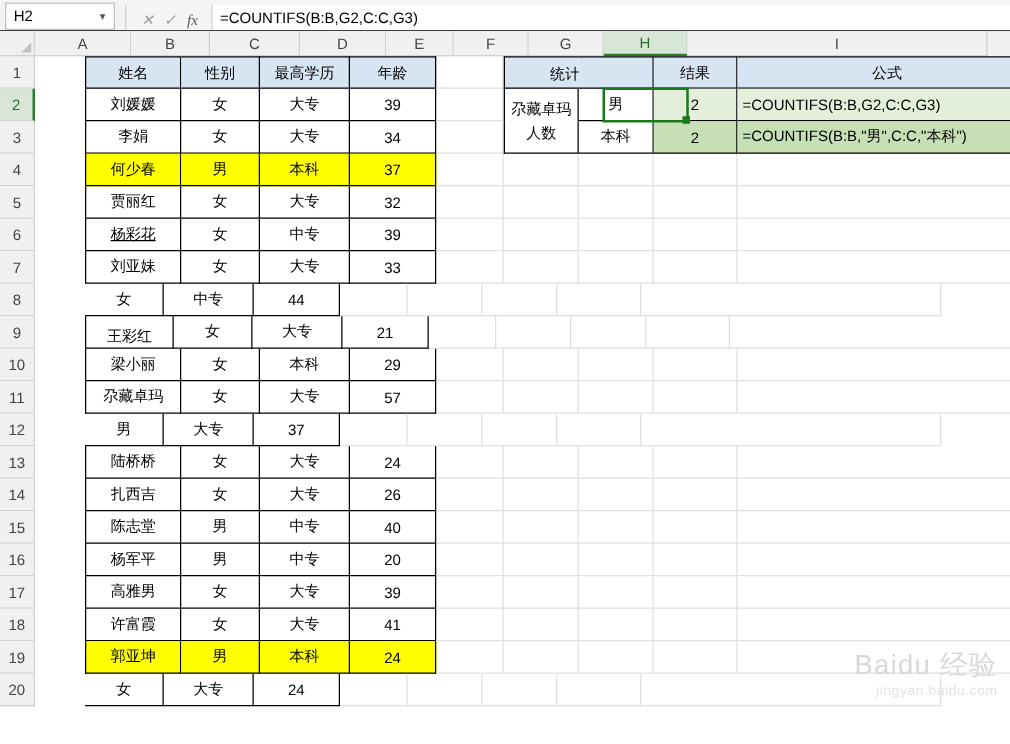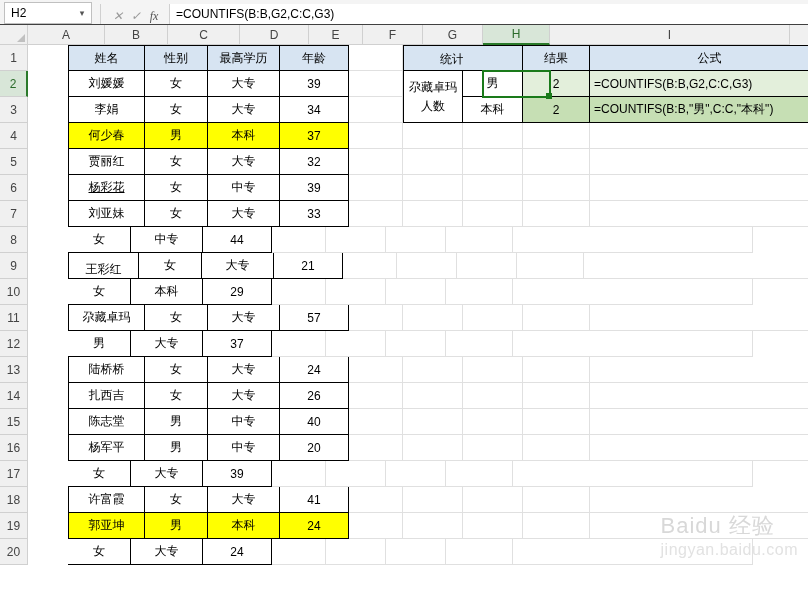--- a/index.html
+++ b/index.html
@@ -205,21 +205,21 @@
     right:10px;
     bottom:6px;
     color:#d8d8d8;
     font-size:22px;
     font-weight:300;
     letter-spacing:1px;
     font-family:Arial,sans-serif;
   }
   .watermark .sub{
     display:block;
-    font-size:16px;
+    font-size:11px;
     color:#e2e2e2;
     letter-spacing:0.5px;
     text-align:right;
   }
 </style>
 </head>
 <body>
 
 <div class="formula-bar">
   <div class="name-box">
@@ -459,20 +459,23 @@
           <div class="cell wD tbl" style="width: 69px;">
             <span>21</span>
           </div>
           <div class="cell wE" style="width: 54px;"></div>
           <div class="cell wF" style="width: 60px;"></div>
           <div class="cell wG" style="width: 60px;"></div>
           <div class="cell wH" style="width: 67px;"></div>
           <div class="cell wI" style="width: 240px;"></div>
         </div>
         <div class="row">
+          <div class="cell wA tbl tbl-left" style="width: 77px;">
+            <span>梁小丽</span>
+          </div>
           <div class="cell wB tbl" style="width: 63px;">
             <span>女</span>
           </div>
           <div class="cell wC tbl" style="width: 72px;">
             <span>本科</span>
           </div>
           <div class="cell wD tbl" style="width: 69px;">
             <span>29</span>
           </div>
           <div class="cell wE" style="width: 54px;"></div>
@@ -586,20 +589,23 @@
           <div class="cell wD tbl" style="width: 69px;">
             <span>20</span>
           </div>
           <div class="cell wE" style="width: 54px;"></div>
           <div class="cell wF" style="width: 60px;"></div>
           <div class="cell wG" style="width: 60px;"></div>
           <div class="cell wH" style="width: 67px;"></div>
           <div class="cell wI" style="width: 240px;"></div>
         </div>
         <div class="row">
+          <div class="cell wA tbl tbl-left" style="width: 77px;">
+            <span>高雅男</span>
+          </div>
           <div class="cell wB tbl" style="width: 63px;">
             <span>女</span>
           </div>
           <div class="cell wC tbl" style="width: 72px;">
             <span>大专</span>
           </div>
           <div class="cell wD tbl" style="width: 69px;">
             <span>39</span>
           </div>
           <div class="cell wE" style="width: 54px;"></div>

